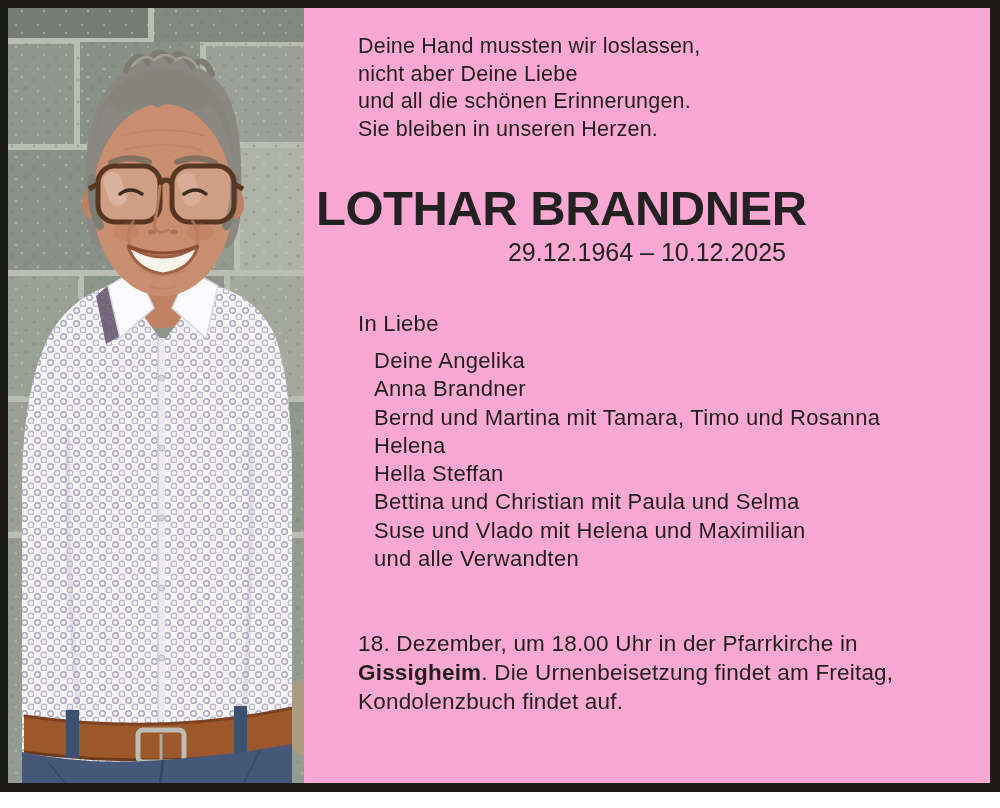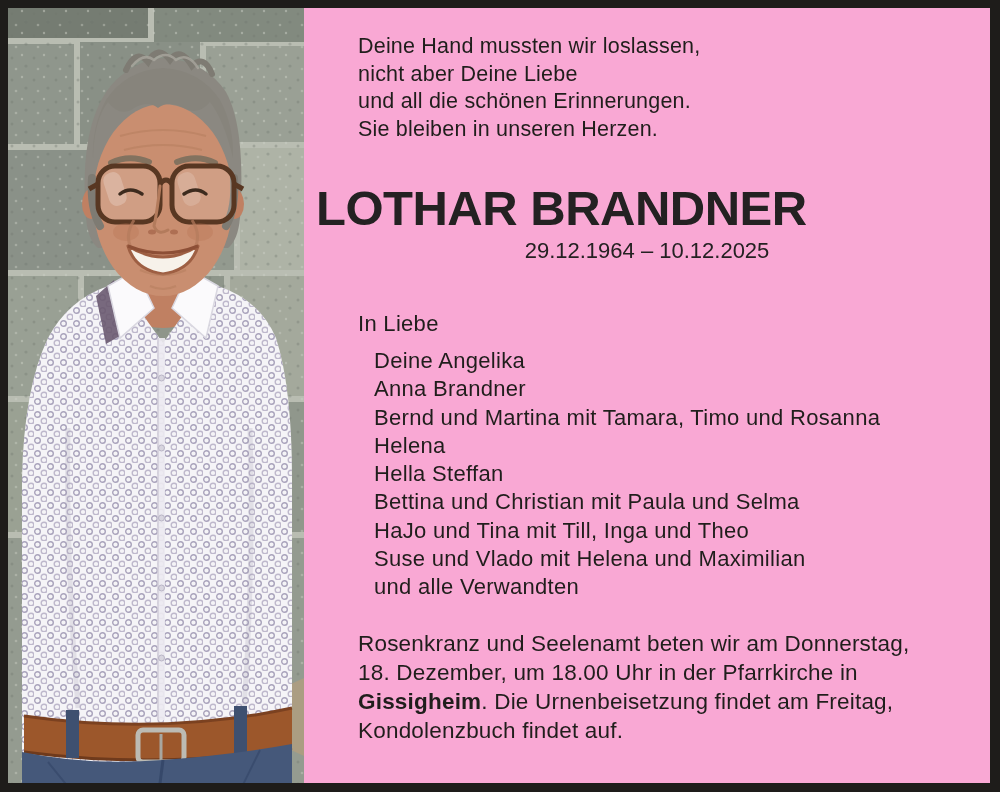--- a/index.html
+++ b/index.html
@@ -59,21 +59,21 @@
     letter-spacing: -0.5px;
     color: #242122;
     white-space: nowrap;
   }
   .dates {
     position: absolute;
     left: 304px;
     top: 238px;
     width: 686px;
     text-align: center;
-    font-size: 22px;
+    font-size: 25px;
     color: #242122;
     white-space: nowrap;
   }
   .salutation {
     position: absolute;
     left: 358px;
     top: 311px;
     font-size: 22px;
     letter-spacing: 0.3px;
     color: #201e1c;
@@ -251,25 +251,23 @@
 
   <div class="salutation">In Liebe</div>
 
   <div class="mourners">
     <div>Deine Angelika</div>
     <div>Anna Brandner</div>
     <div>Bernd und Martina mit Tamara, Timo und Rosanna</div>
     <div>Helena</div>
     <div>Hella Steffan</div>
     <div>Bettina und Christian mit Paula und Selma</div>
-    <div>HaJo und Tina mit Till, Inga und Theo</div>
     <div>Suse und Vlado mit Helena und Maximilian</div>
     <div>und alle Verwandten</div>
   </div>
 
   <div class="announcement">
-    <div>Rosenkranz und Seelenamt beten wir am Donnerstag,</div>
     <div>18. Dezember, um 18.00 Uhr in der Pfarrkirche in</div>
     <div><span class="bold">Gissigheim</span><span>. Die Urnenbeisetzung findet am Freitag,</span></div>
     <div>Kondolenzbuch findet auf.</div>
   </div>
 
 </div>
 
 </body></html>

